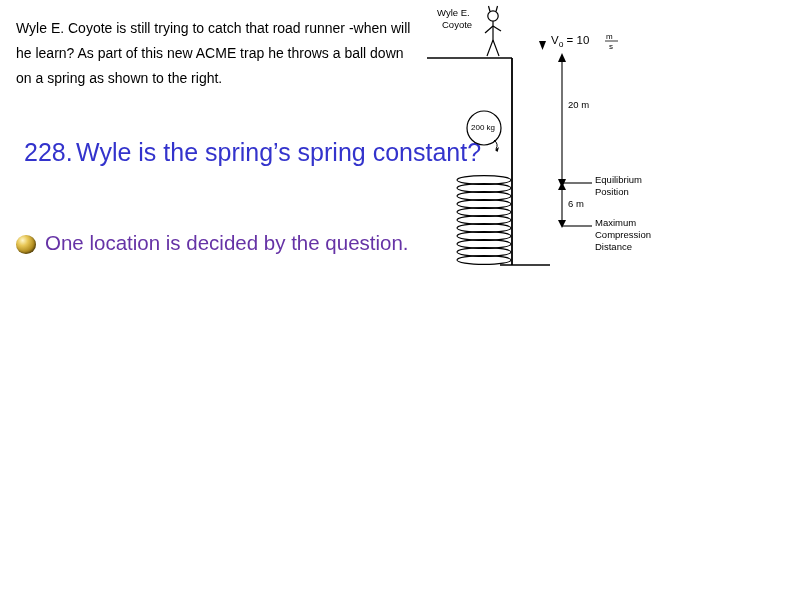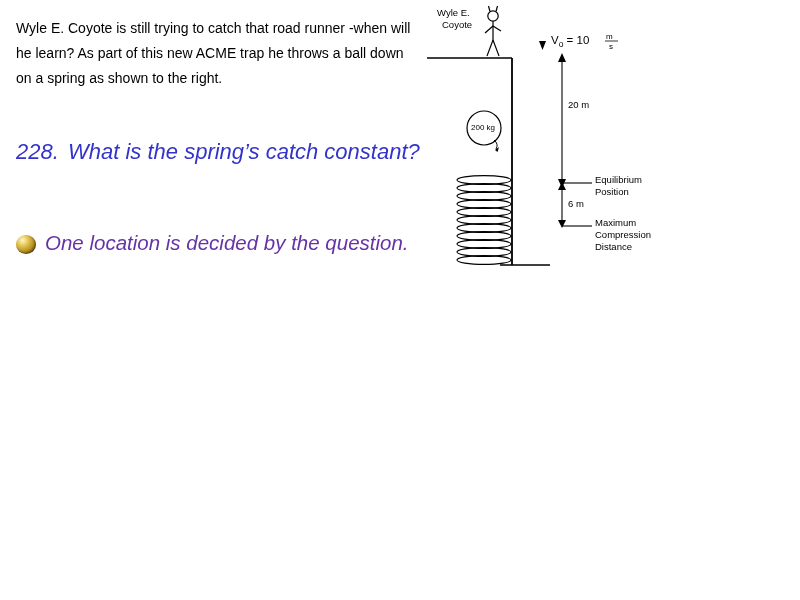--- a/index.html
+++ b/index.html
@@ -27,29 +27,28 @@
     left: 16px;
     top: 16px;
     width: 400px;
     font-size: 14px;
     line-height: 25px;
     color: #000000;
   }
 
   #question-line {
     position: absolute;
-    left: 16px;
+    left: 24px;
     top: 139px;
     width: 470px;
     color: #3333cc;
-    font-size: 22px;
+    font-size: 25px;
     line-height: 26px;
     display: flex;
     align-items: flex-start;
-    font-style: italic;
   }
   #question-number {
     width: 52px;
     flex: 0 0 52px;
   }
   #question-text {
     flex: 1 1 auto;
   }
 
   #pick-line {
@@ -62,21 +61,20 @@
     line-height: 25px;
   }
 
   #bullet-line {
     position: absolute;
     left: 16px;
     top: 228px;
     width: 430px;
     display: flex;
     align-items: flex-start;
-    font-style: italic;
   }
   #bullet-ball {
     flex: 0 0 20px;
     width: 19px;
     height: 19px;
     margin-top: 7px;
     margin-right: 9px;
     border-radius: 50%;
     background:
       radial-gradient(circle at 33% 28%, #fff7c9 0%, #e8c756 28%, #b08b1e 62%, #6d5008 100%);
@@ -117,21 +115,21 @@
 </style>
 </head>
 <body>
 
 <div id="slide">
 
   <div id="intro-text">Wyle E. Coyote is still trying to catch that road runner -when will he learn?  As part of this new ACME trap he throws a ball down on a spring as shown to the right.</div>
 
   <div id="question-line">
     <span id="question-number">228.</span>
-    <span id="question-text">What is the spring’s catch constant?</span>
+    <span id="question-text">Wyle is the spring’s spring constant?</span>
   </div>
 
 
   <div id="bullet-line">
     <span id="bullet-ball"></span>
     <span id="bullet-text">One location is decided by the question.</span>
   </div>
 
   <div id="diagram">
     <svg width="380" height="300" viewBox="0 0 380 300" xmlns="http://www.w3.org/2000/svg">

